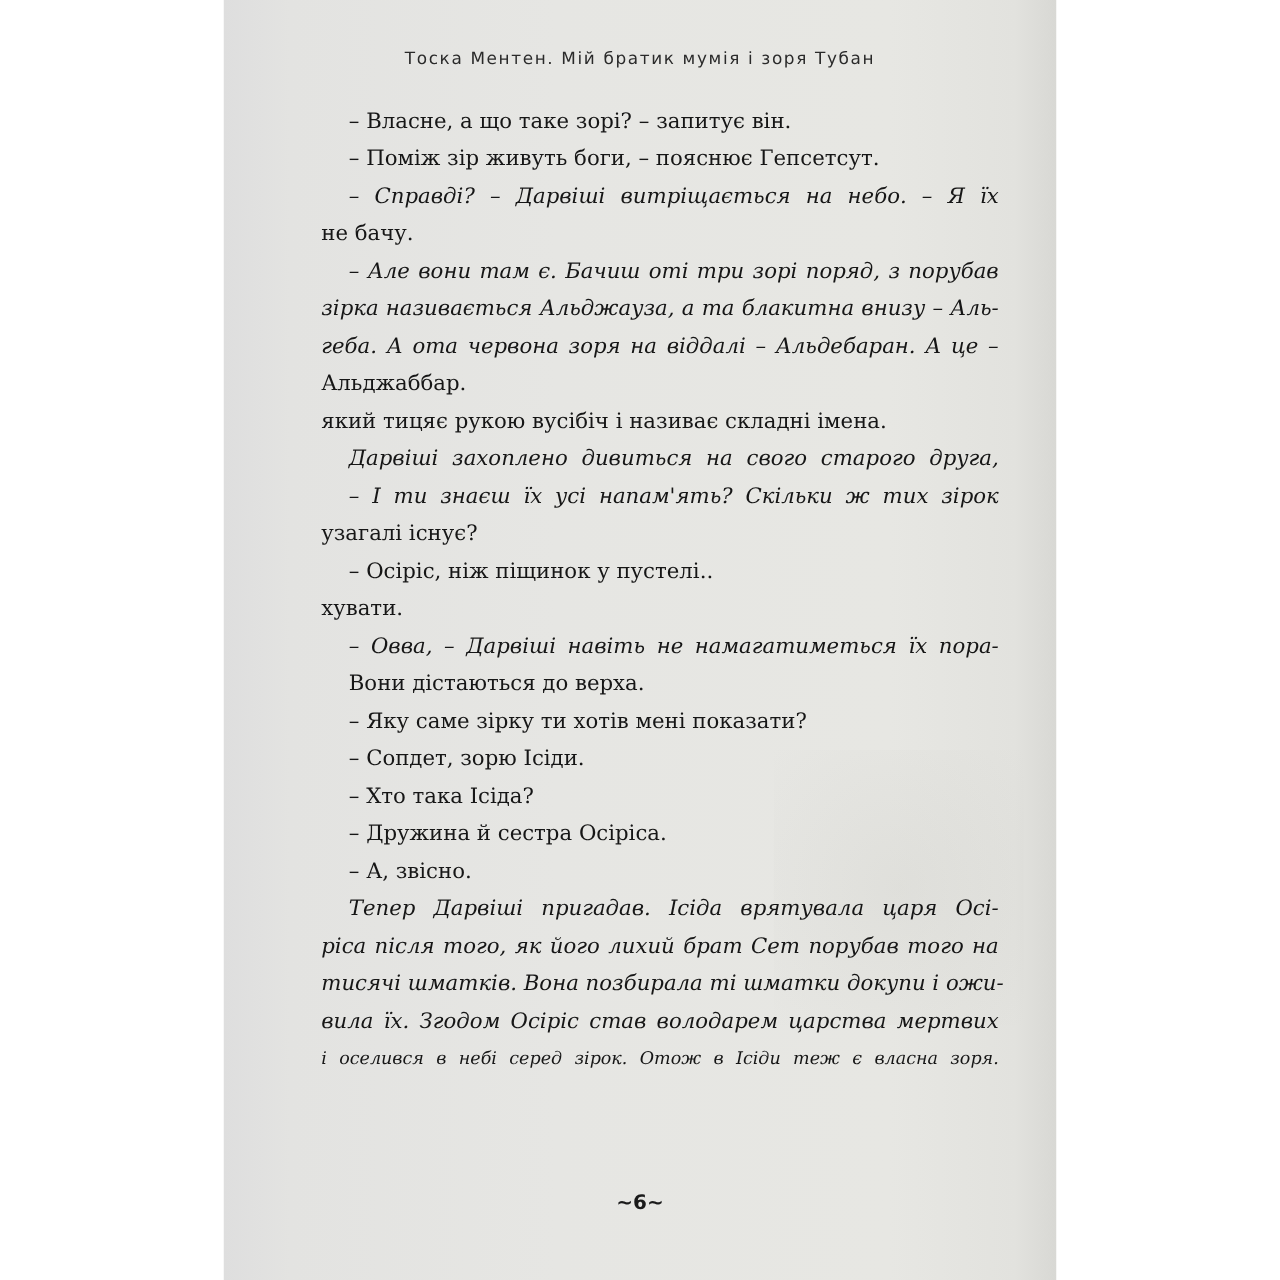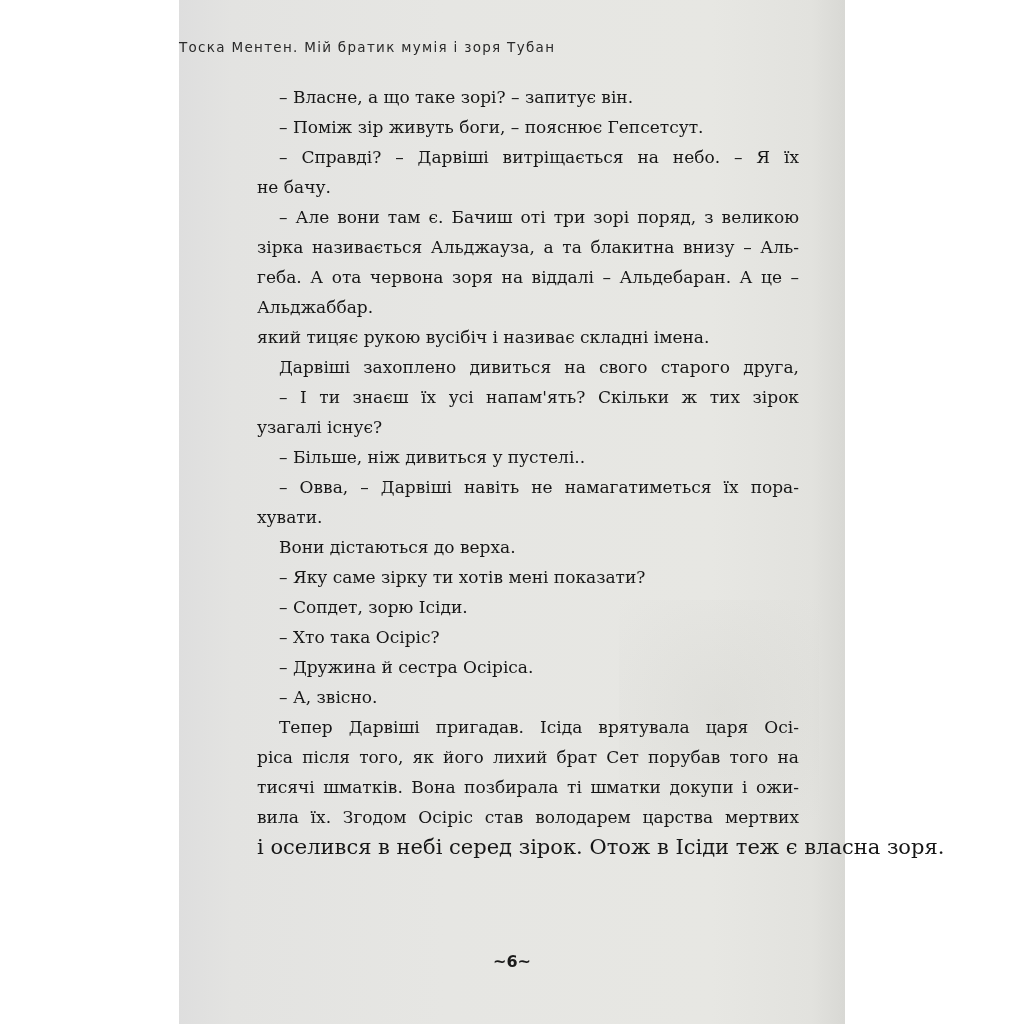--- a/index.html
+++ b/index.html
@@ -16,21 +16,21 @@
       top: 0;
       width: 666px;
       height: 1024px;
       background: linear-gradient(90deg, #dedede 0%, #e3e3e1 8%, #e6e6e3 40%, #e7e7e3 80%, #e2e2de 95%, #d8d8d4 100%);
     }
     .running-head {
       position: absolute;
       top: 39px;
       left: 0;
       width: 666px;
-      text-align: left;
+      text-align: center;
       font-family: "DejaVu Sans", sans-serif;
       font-size: 13.5px;
       letter-spacing: 1.3px;
       color: #2a2a2a;
     }
     .body-text {
       position: absolute;
       left: 78px;
       top: 82px;
       width: 542px;
@@ -41,20 +41,21 @@
     .line {
       height: 30px;
       line-height: 30px;
       white-space: nowrap;
       overflow: visible;
     }
     .line.indent { padding-left: 22px; }
     .line.justify {
       text-align: justify;
       text-align-last: justify;
+      font-style: italic;
     }
     .page-number {
       position: absolute;
       top: 952px;
       left: 0;
       width: 666px;
       text-align: center;
       font-family: "DejaVu Sans", sans-serif;
       font-weight: bold;
       font-size: 16px;
@@ -73,37 +74,37 @@
 <body>
 
 <div class="page">
   <div class="bleed"></div>
   <div class="running-head">Тоска Ментен. Мій братик мумія і зоря Тубан</div>
   <div class="body-text" id="body-text">
       <div class="line indent">– Власне, а що таке зорі? – запитує він.</div>
       <div class="line indent">– Поміж зір живуть боги, – пояснює Гепсетсут.</div>
       <div class="line indent justify">– Справді? – Дарвіші витріщається на небо. – Я їх</div>
       <div class="line">не бачу.</div>
-      <div class="line indent justify">– Але вони там є. Бачиш оті три зорі поряд, з великою</div>
+      <div class="line indent justify">– Але вони там є. Бачиш оті три зорі поряд, з порубав</div>
       <div class="line justify">зірка називається Альджауза, а та блакитна внизу – Аль-</div>
       <div class="line justify">геба. А ота червона зоря на віддалі – Альдебаран. А це –</div>
       <div class="line">Альджаббар.</div>
       <div class="line">який тицяє рукою вусібіч і називає складні імена.</div>
       <div class="line indent justify">Дарвіші захоплено дивиться на свого старого друга,</div>
       <div class="line indent justify">– І ти знаєш їх усі напам'ять? Скільки ж тих зірок</div>
       <div class="line">узагалі існує?</div>
-      <div class="line indent">– Більше, ніж дивиться у пустелі..</div>
+      <div class="line indent">– Осіріс, ніж піщинок у пустелі..</div>
+      <div class="line">хувати.</div>
       <div class="line indent justify">– Овва, – Дарвіші навіть не намагатиметься їх пора-</div>
-      <div class="line">хувати.</div>
       <div class="line indent">Вони дістаються до верха.</div>
       <div class="line indent">– Яку саме зірку ти хотів мені показати?</div>
       <div class="line indent">– Сопдет, зорю Ісіди.</div>
-      <div class="line indent">– Хто така Осіріс?</div>
+      <div class="line indent">– Хто така Ісіда?</div>
       <div class="line indent">– Дружина й сестра Осіріса.</div>
       <div class="line indent">– А, звісно.</div>
       <div class="line indent justify">Тепер Дарвіші пригадав. Ісіда врятувала царя Осі-</div>
       <div class="line justify">ріса після того, як його лихий брат Сет порубав того на</div>
       <div class="line justify">тисячі шматків. Вона позбирала ті шматки докупи і ожи-</div>
       <div class="line justify">вила їх. Згодом Осіріс став володарем царства мертвих</div>
-      <div class="line justify" style="font-size: 21px;">і оселився в небі серед зірок. Отож в Ісіди теж є власна зоря.</div>
+      <div class="line justify" style="font-size: 14px;">і оселився в небі серед зірок. Отож в Ісіди теж є власна зоря.</div>
     </div>
   <div class="page-number">~6~</div>
 </div>
 
 </body></html>

